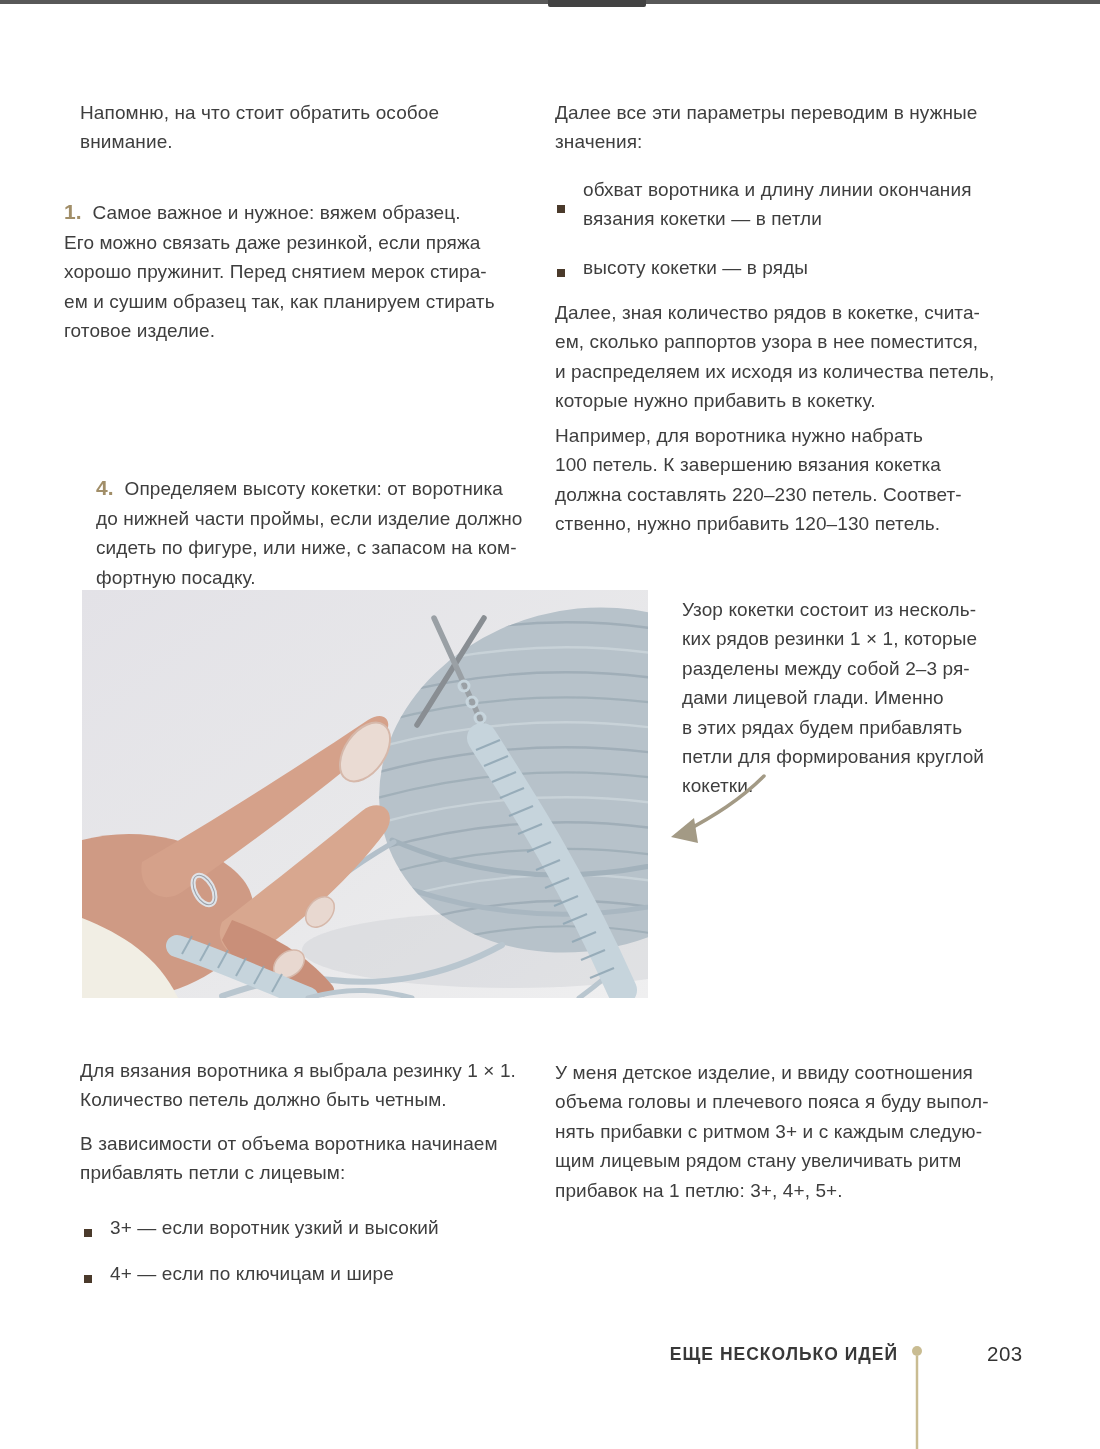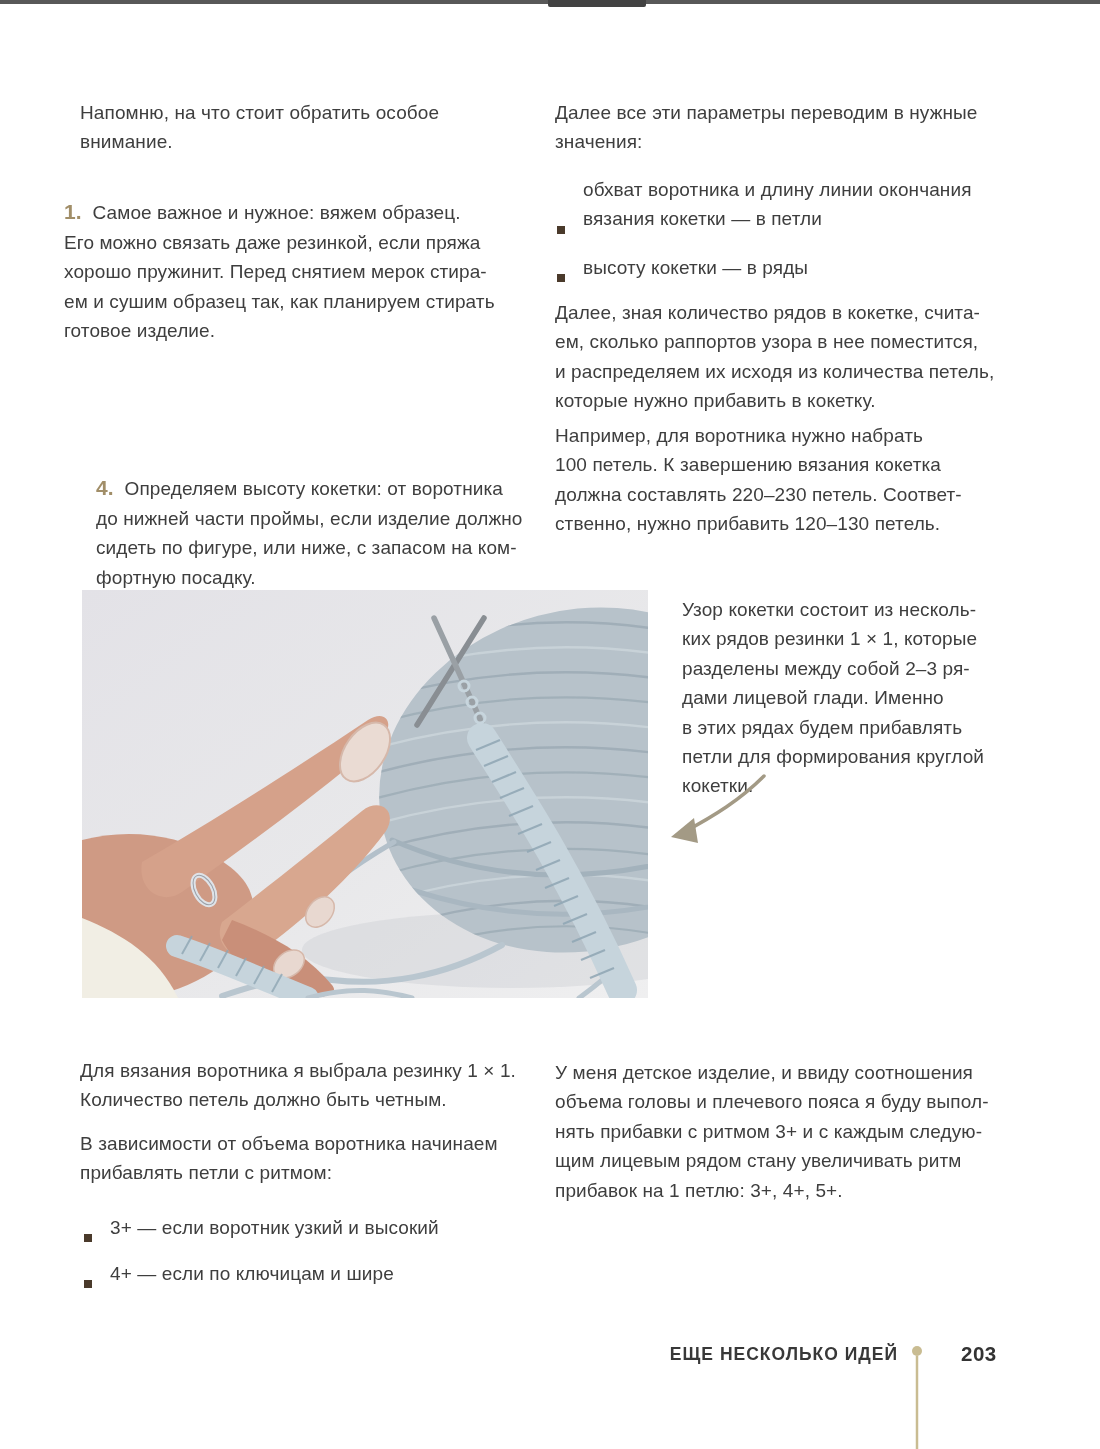--- a/index.html
+++ b/index.html
@@ -20,35 +20,35 @@
     letter-spacing:.1px;
     white-space:pre-line;
   }
   .num{
     color:#a18e68;
     font-weight:700;
     font-size:21px;
     margin-right:11px;
     letter-spacing:0;
   }
-  .bullet-row{position:absolute;display:flex;align-items:flex-end;}
+  .bullet-row{position:absolute;display:flex;align-items:center;}
   .bullet-sq{width:8px;height:8px;background:#4a3a2b;margin-top:10px;margin-right:18px;flex:none;}
   .bullet-text{font-size:19px;line-height:29.4px;white-space:pre-line;letter-spacing:.1px;}
   .photo-frame{position:absolute;left:82px;top:590px;width:566px;height:408px;}
   .photo-frame svg{display:block;width:100%;height:100%;}
   .caption{position:absolute;left:682px;top:595px;width:345px;font-size:19px;line-height:29.4px;white-space:pre-line;letter-spacing:.1px;}
   .arrow-wrap{position:absolute;left:668px;top:770px;width:100px;height:80px;}
   .footer-title{
     position:absolute;left:640px;top:1344px;width:258px;
     text-align:right;
     font-size:17.5px;font-weight:700;letter-spacing:1px;color:#383838;
   }
   .page-number{
-    position:absolute;left:961px;top:1342px;
-    font-size:20.5px;font-weight:700;color:#333333;letter-spacing:.5px;
+    position:absolute;left:987px;top:1342px;
+    font-size:20.5px;font-weight:400;color:#333333;letter-spacing:.5px;
   }
   .pin-wrap{position:absolute;left:908px;top:1344px;width:18px;height:105px;}
 </style>
 </head>
 <body>
 
 <div class="page">
 
   <div class="top-bar"></div>
   <div class="top-bar-dark"></div>
@@ -199,21 +199,21 @@
     <svg viewBox="0 0 100 80" width="100" height="80">
       <path d="M 96,6 C 72,30 46,46 16,62" fill="none" stroke="#a39a85" stroke-width="3.5" stroke-linecap="round"></path>
       <path d="M 26,48 L 3,67 L 30,73 Z" fill="#a39a85"></path>
     </svg>
   </div>
 
   <div class="para" style="left:80px;top:1056px;width:470px">Для вязания воротника я выбрала резинку 1 × 1.
 Количество петель должно быть четным.</div>
 
   <div class="para" style="left:80px;top:1129px;width:470px">В зависимости от объема воротника начинаем
-прибавлять петли с ритмом:</div>
+прибавлять петли с лицевым:</div>
 
   <div class="bullet-row" style="left:84px;top:1213px;width:440px">
     <span class="bullet-sq"></span>
     <span class="bullet-text">3+ — если воротник узкий и высокий</span>
   </div>
 
   <div class="bullet-row" style="left:84px;top:1259px;width:440px">
     <span class="bullet-sq"></span>
     <span class="bullet-text">4+ — если по ключицам и шире</span>
   </div>

